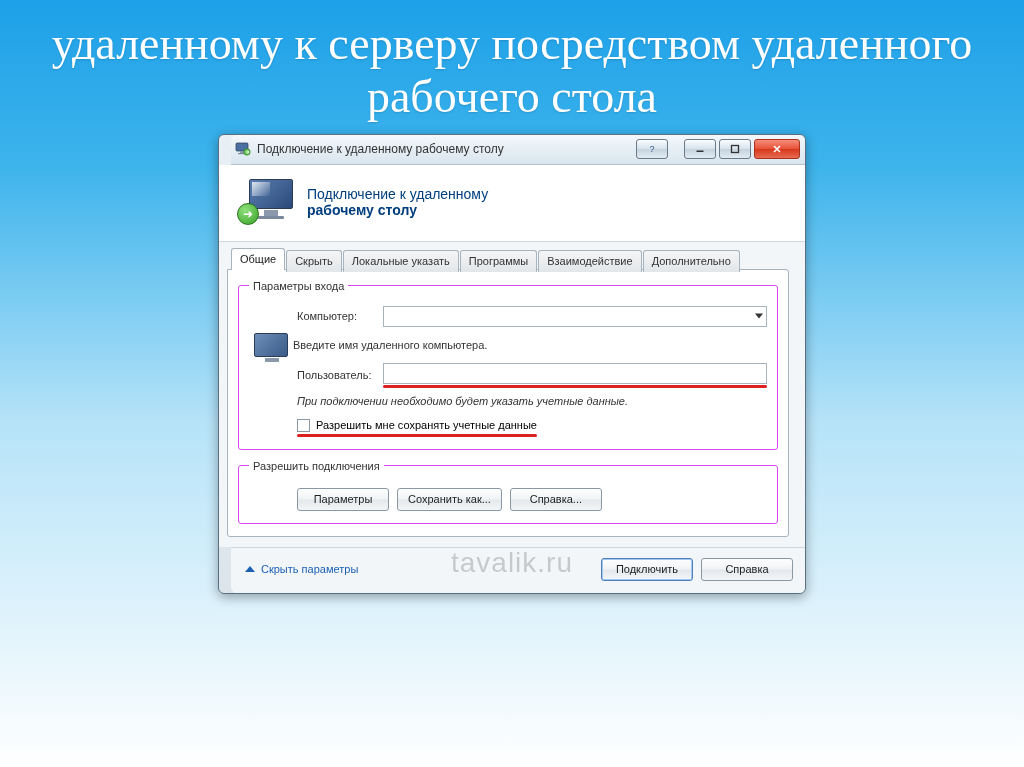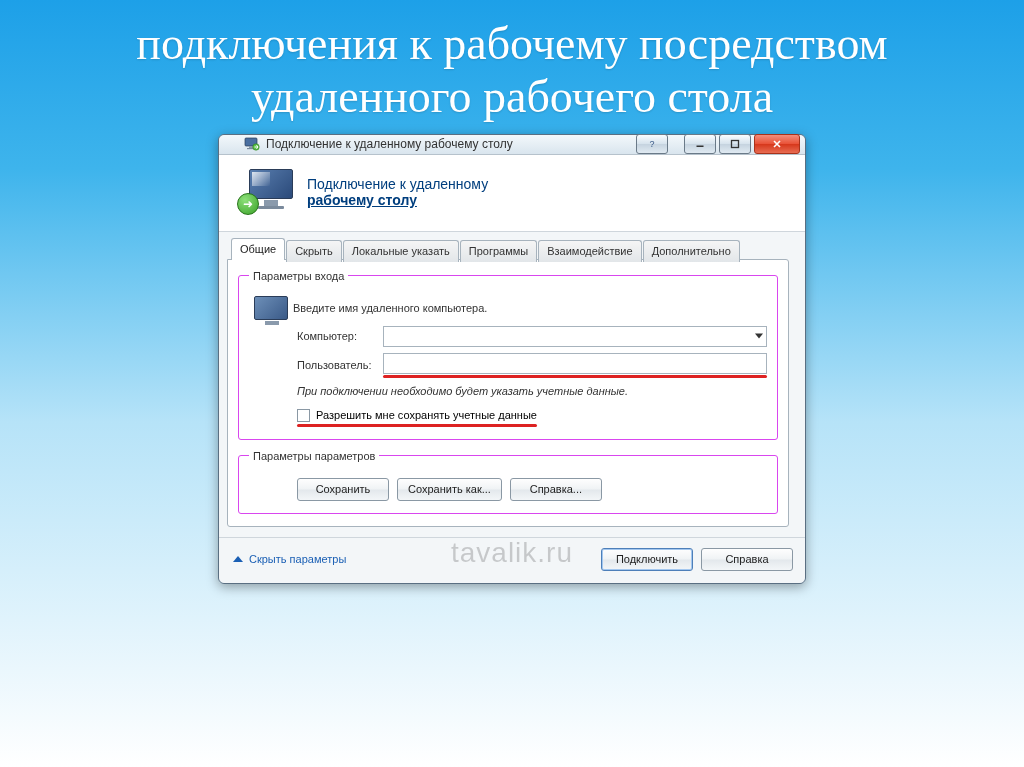--- a/index.html
+++ b/index.html
@@ -22,28 +22,29 @@
   .window {
     width:588px;
     margin: 4px auto 0 auto;
     background: linear-gradient(180deg,#e8f0f6 0%,#dce5ec 100%);
     border:1px solid #5a6f82;
     border-radius:6px;
     box-shadow:0 3px 12px rgba(0,0,0,.35);
     position:relative;
   }
   .titlebar {
-    height:20px;
+    height:30px;
     display:flex;
     align-items:center;
-    padding:0 0 0 25px;
+    padding:0 0 0 4px;
     background: linear-gradient(180deg,#f3f8fb 0%,#d9e5ee 100%);
     border-bottom:1px solid #b6c2cc;
     border-radius:6px 6px 0 0;
     position:relative;
+    margin-left:12px;
   }
   .title-icon { width:16px; height:16px; margin-right:6px; }
   .title-icon svg { width:16px; height:16px; }
   .titlebar .title { font-size:12px; color:#333; flex:1; }
   .tb-right { display:flex; gap:3px; margin-right:5px; }
   .tb-btn {
     width:32px; height:20px;
     border:1px solid #6a7a88;
     border-radius:3px;
     background:linear-gradient(180deg,#fafdff 0%,#d5e2ec 50%,#c5d3df 51%,#e0eaf2 100%);
@@ -72,21 +73,21 @@
     background:linear-gradient(135deg,rgba(255,255,255,.8),rgba(255,255,255,0)); }
   .header-icon .stand { width:14px; height:6px; background:#8a9aac; position:absolute; top:31px; right:15px; }
   .header-icon .base  { width:26px; height:3px; background:#7a8a9c; position:absolute; top:37px; right:9px; border-radius:1px;}
   .header-icon .badge {
     position:absolute; left:0; bottom:0; width:22px; height:22px; border-radius:50%;
     background:radial-gradient(circle at 35% 30%, #8de07a, #3aa128);
     border:1px solid #27741a;
     display:flex; align-items:center; justify-content:center; color:#fff; font-size:12px;
   }
   .header-text { font-size:14px; color:#003e7e; }
-  .header-text .l2 { font-weight:bold;text-decoration:underline; }
+  .header-text .l2 { font-weight:bold; }
   .body {
     padding:6px 16px 10px 8px;
     background:#f3f6f8;
   }
   .tabs { display:flex; padding-left:4px; margin-bottom:-1px; }
   .tab {
     font-size:11px; padding:4px 8px 4px 8px;
     background:linear-gradient(180deg,#fefefe,#ececec);
     border:1px solid #a7b3bd;
     border-bottom:none;
@@ -161,37 +162,38 @@
   .win-btn.primary {
     border-color:#4d7fb9;
     box-shadow:0 0 0 1px #a3c7ef inset;
   }
   .footer {
     display:flex; align-items:center; justify-content:space-between;
     padding:10px 12px 12px 14px;
     background:#f3f6f8;
     border-top:1px solid #cfd6dc;
     border-radius:0 0 6px 6px;
+    margin-left:12px;
   }
   .hide-params { font-size:11px; color:#1a5fb4; display:flex; align-items:center; gap:6px; cursor:pointer; }
   .up-triangle {
     width:0; height:0; border-left:5px solid transparent; border-right:5px solid transparent;
     border-bottom:6px solid #1a5fb4;
   }
   .watermark {
     position:absolute; left:50%; bottom:14px; transform:translateX(-50%);
     font-size:28px; color:#000; opacity:.18; letter-spacing:1px;
     pointer-events:none;
     font-family: Arial, sans-serif;
   }
 </style>
 </head>
 <body>
 
-<div class="slide-title">подключения к рабочему посредством удаленного рабочего стола</div>
+<div class="slide-title">удаленному к серверу посредством удаленного рабочего стола</div>
 
 <div class="window">
 
   <div class="titlebar">
     <span class="title-icon">
       <svg viewBox="0 0 16 16">
           <rect x="1" y="2" width="12" height="8" rx="1" fill="#4a6fa0" stroke="#2a3c58" stroke-width=".7"></rect>
           <rect x="5" y="10" width="4" height="2" fill="#8a9aac"></rect>
           <rect x="3" y="12" width="8" height="1.2" fill="#7a8a9c"></rect>
           <circle cx="12" cy="11" r="3.2" fill="#5bc24a" stroke="#2a7a1a" stroke-width=".6"></circle>
@@ -247,58 +249,58 @@
       <div class="tab inactive">Программы</div>
       <div class="tab inactive">Взаимодействие</div>
       <div class="tab inactive">Дополнительно</div>
     </div>
 
     <div class="tabpanel">
 
       <fieldset class="group">
         <legend>Параметры входа</legend>
 
+        <div class="row" style="padding-left:44px;">
+          <div class="fld-label">Компьютер:</div>
+          <div class="dropdown-wrap">
+            <input class="fld-input" value="" style="">
+            <div class="dd-arrow"></div>
+          </div>
+        </div>
+
         <div class="row">
           <div class="field-icon">
               <div class="mini-mon"></div>
             </div>
           <div style="flex:1">
             <div style="font-size:11px;">Введите имя удаленного компьютера.</div>
           </div>
         </div>
 
         <div class="row" style="padding-left:44px;">
-          <div class="fld-label">Компьютер:</div>
-          <div class="dropdown-wrap">
-            <input class="fld-input" value="" style="">
-            <div class="dd-arrow"></div>
-          </div>
-        </div>
-
-        <div class="row" style="padding-left:44px;">
           <div class="fld-label">Пользователь:</div>
           <div style="flex:1;">
             <input class="fld-input" style="width: 100%;" value="">
             <div class="underline-red"></div>
           </div>
         </div>
 
         <div class="hint">При подключении необходимо будет указать учетные данные.</div>
 
         <div class="chk-row">
           <div class="chk"></div>
           <span>Разрешить мне сохранять учетные данные</span>
         </div>
         <div class="underline-red" style="margin-left:48px; width:240px; margin-top:2px;"></div>
       </fieldset>
 
       <fieldset class="group" style="margin-bottom:0;">
-        <legend>Параметры параметров</legend>
+        <legend>Разрешить подключения</legend>
         <div class="btn-row">
-          <div class="win-btn">Сохранить</div>
+          <div class="win-btn">Параметры</div>
           <div class="win-btn">Сохранить как...</div>
           <div class="win-btn">Справка...</div>
         </div>
       </fieldset>
 
     </div>
   </div>
 
   <div class="footer">
     <div class="hide-params">

